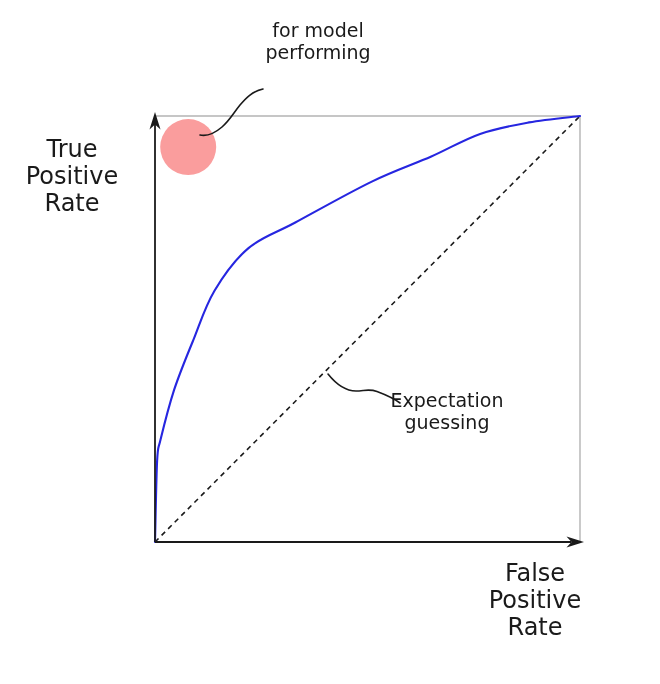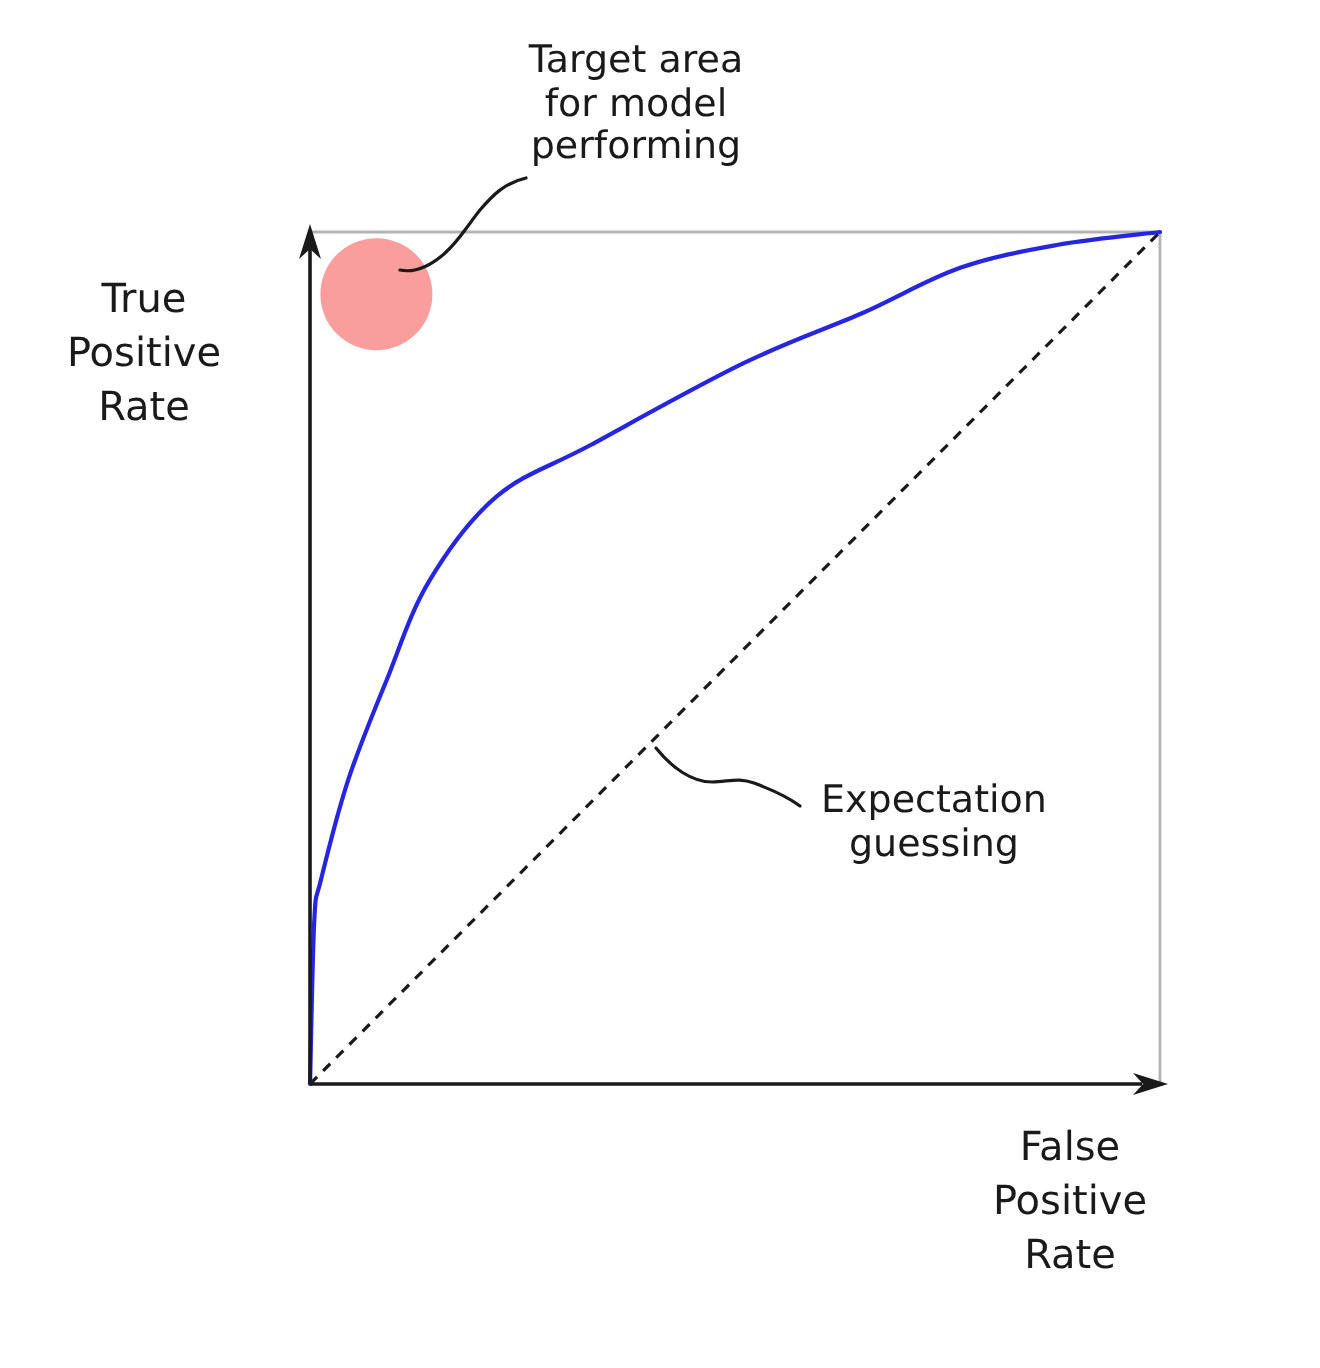--- a/index.html
+++ b/index.html
@@ -5,26 +5,26 @@
   html,body{margin:0;padding:0;}
   body{
     width:660px;height:684px;position:relative;overflow:hidden;
     background:var(--bg,#ffffff);
     font-family:"DejaVu Sans","Liberation Sans",sans-serif;
     color:var(--ink,#1a1a1a);
   }
   .diagram-svg{position:absolute;left:0;top:0;}
   .txt{position:absolute;text-align:center;}
   .txt span{display:block;}
-  .axis-label{font-size:20px;line-height:27px;}
+  .axis-label{font-size:24px;line-height:27px;}
   .annot{font-size:19px;line-height:21.5px;}
   #y-axis-label{left:12px;top:136px;width:120px;}
   #x-axis-label{left:475px;top:560px;width:120px;}
   #target-annotation{left:238px;top:20px;width:160px;}
-  #random-annotation{left:387px;top:390px;width:160px;text-align:center;}
+  #random-annotation{left:367px;top:390px;width:160px;text-align:center;}
   .ink-stroke{stroke:var(--ink,#1a1a1a);}
   .ink-fill{fill:var(--ink,#1a1a1a);}
   .border-stroke{stroke:var(--plot-border,#b3b3b3);}
 </style>
 </head>
 <body>
 
 <svg class="diagram-svg" width="660" height="684" viewBox="0 0 660 684">
 
   <line class="border-stroke" x1="155" y1="116" x2="580" y2="116" stroke-width="1.4"></line>
@@ -51,21 +51,20 @@
   <span>Rate</span>
 </div>
 
 <div id="x-axis-label" class="txt axis-label">
   <span>False</span>
   <span>Positive</span>
   <span>Rate</span>
 </div>
 
 <div id="target-annotation" class="txt annot">
-  <span>Target area</span>
   <span>for model</span>
   <span>performing</span>
 </div>
 
 <div id="random-annotation" class="txt annot">
   <span>Expectation</span>
   <span>guessing</span>
 </div>
 
 </body></html>

